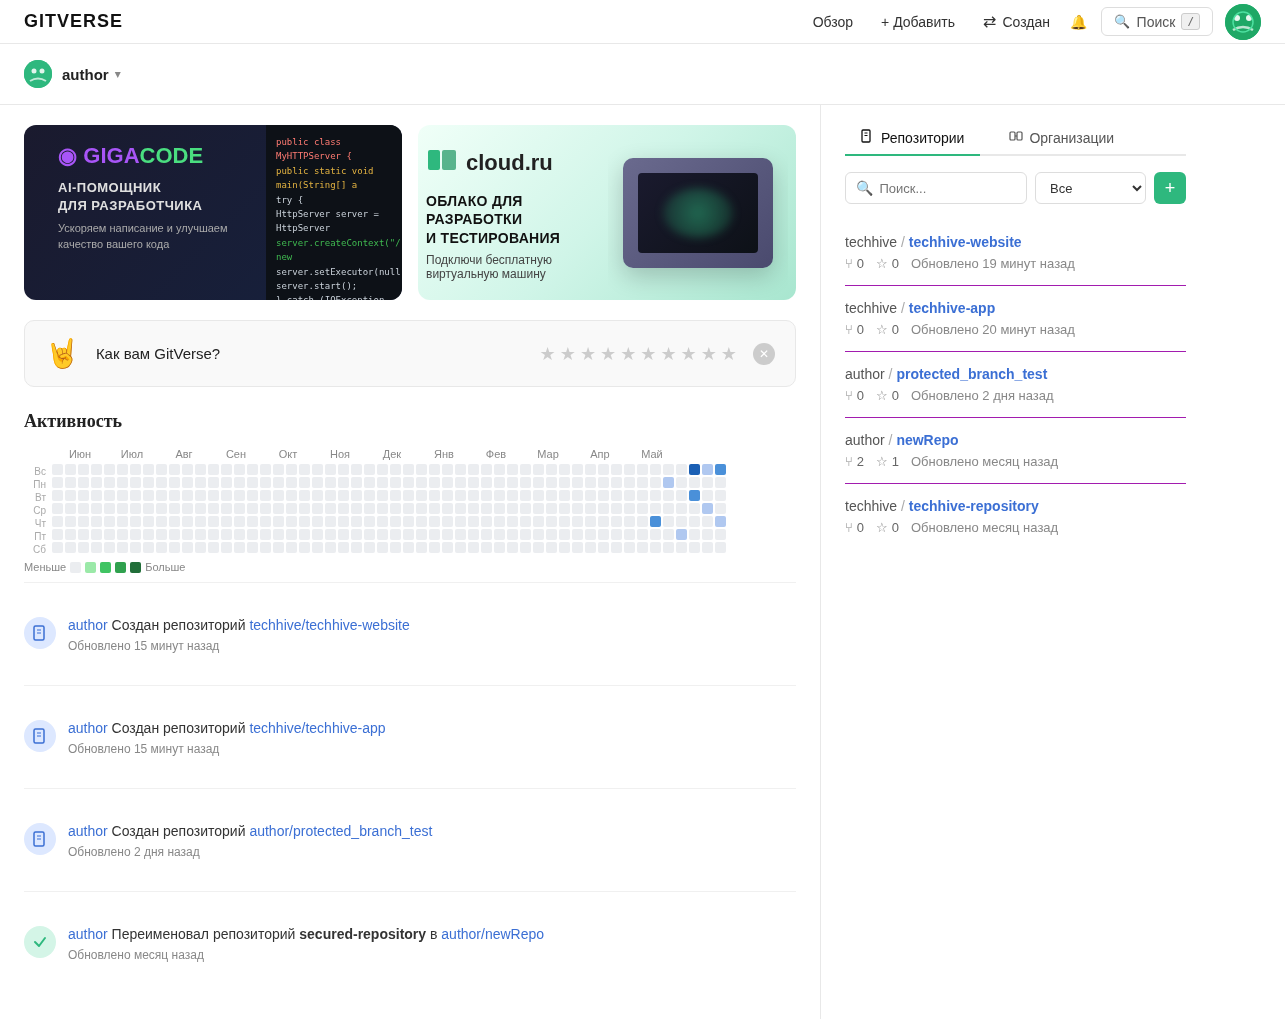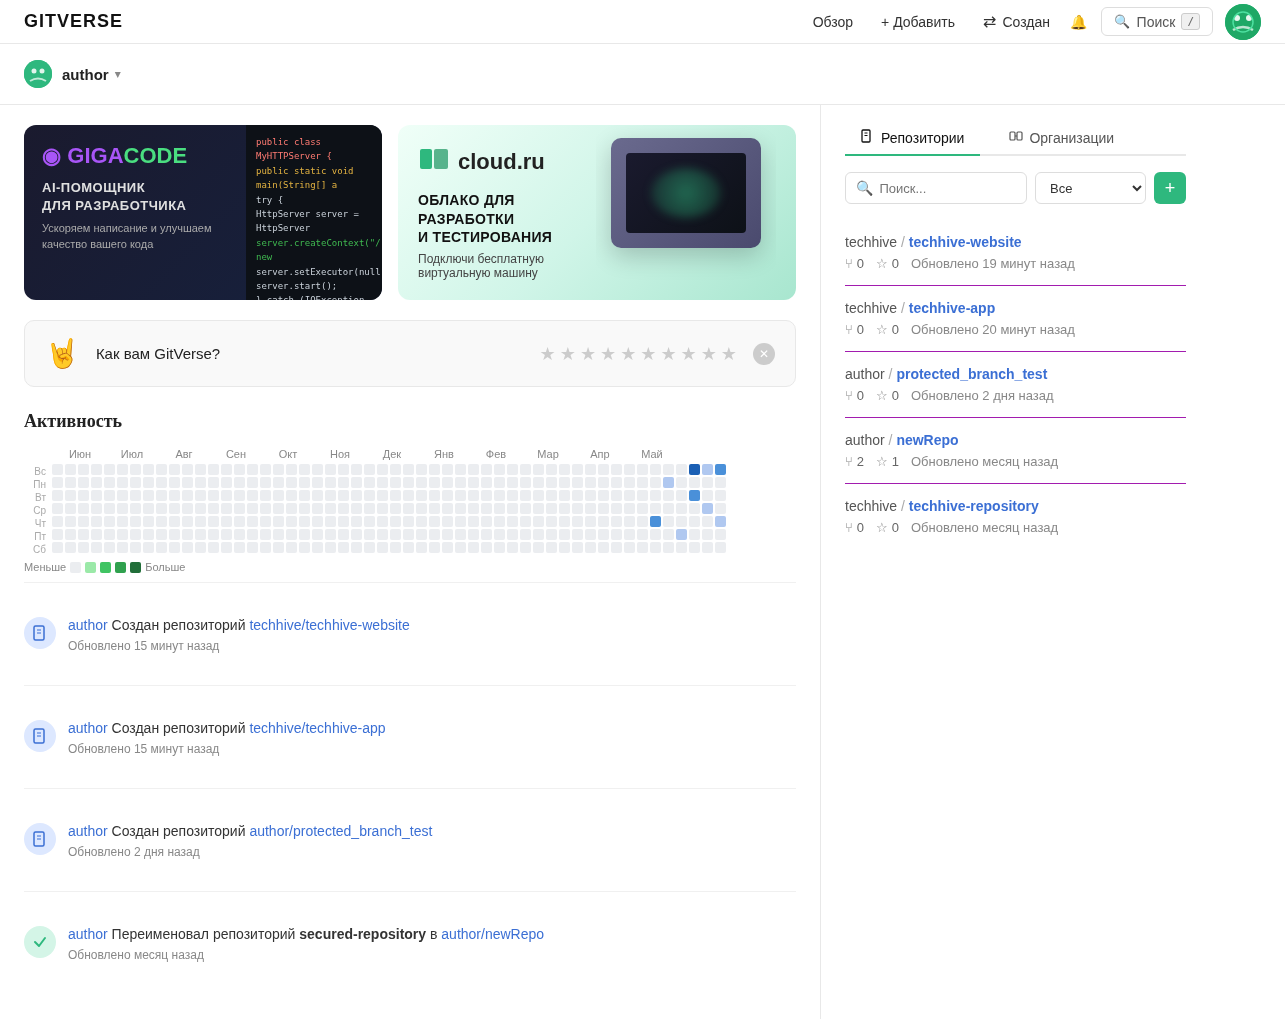--- a/index.html
+++ b/index.html
@@ -42,21 +42,21 @@
     .chevron-icon { color: #888; font-size: 12px; cursor: pointer; }
 
     
     .main-layout { display: flex; }
     .left-panel { flex: 1; padding: 20px 24px; max-width: 820px; }
     .right-panel { width: 390px; padding: 16px 24px; border-left: 1px solid #e8e8e8; min-height: calc(100vh - 100px); }
 
     
     .banners { display: flex; gap: 16px; margin-bottom: 20px; }
     .banner-card {
-      flex: 1; border-radius: 12px; overflow: hidden; height: 175px; position: relative; cursor: pointer;
+      flex: 1; border-radius: 12px; overflow: hidden; height: 175px; position: relative; cursor: pointer; padding-left: 16px;
     }
     .banner-gigacode {
       background: linear-gradient(135deg, #1a1a2e 0%, #16213e 100%);
       display: flex; align-items: stretch;
     }
     .banner-gigacode-left {
       padding: 18px; flex: 1; color: white;
     }
     .banner-gigacode-logo { font-size: 22px; font-weight: 900; color: white; margin-bottom: 10px; }
     .banner-gigacode-title { font-size: 13px; font-weight: 700; line-height: 1.4; margin-bottom: 6px; color: #e0e0e0; letter-spacing: 0.5px; }
@@ -66,21 +66,21 @@
       background: #0d1117; height: 100%; padding: 10px; font-family: monospace; font-size: 9px;
       color: #58a6ff; line-height: 1.6; overflow: hidden;
     }
     .code-line-purple { color: #ff7b72; }
     .code-line-green { color: #3fb950; }
     .code-line-white { color: #c9d1d9; }
     .code-line-yellow { color: #e3b341; }
 
     .banner-cloud {
       background: linear-gradient(135deg, #f0fff8 0%, #d0f5e8 50%, #a8e6cf 100%);
-      display: flex; align-items: flex-end; padding: 20px;
+      display: flex; align-items: center; padding: 8px;
     }
     .banner-cloud-content { flex: 1; }
     .cloud-logo-area { display: flex; align-items: center; gap: 8px; margin-bottom: 10px; }
     .cloud-icon { color: #2eb87e; font-size: 24px; }
     .cloud-logo-text { font-size: 22px; font-weight: 700; color: #222; }
     .cloud-title { font-size: 14px; font-weight: 800; color: #111; line-height: 1.3; margin-bottom: 6px; letter-spacing: 0.3px; }
     .cloud-sub { font-size: 12px; color: #444; }
     .banner-cloud-img { width: 180px; height: 175px; overflow: hidden; display: flex; align-items: center; justify-content: center; }
 
     

